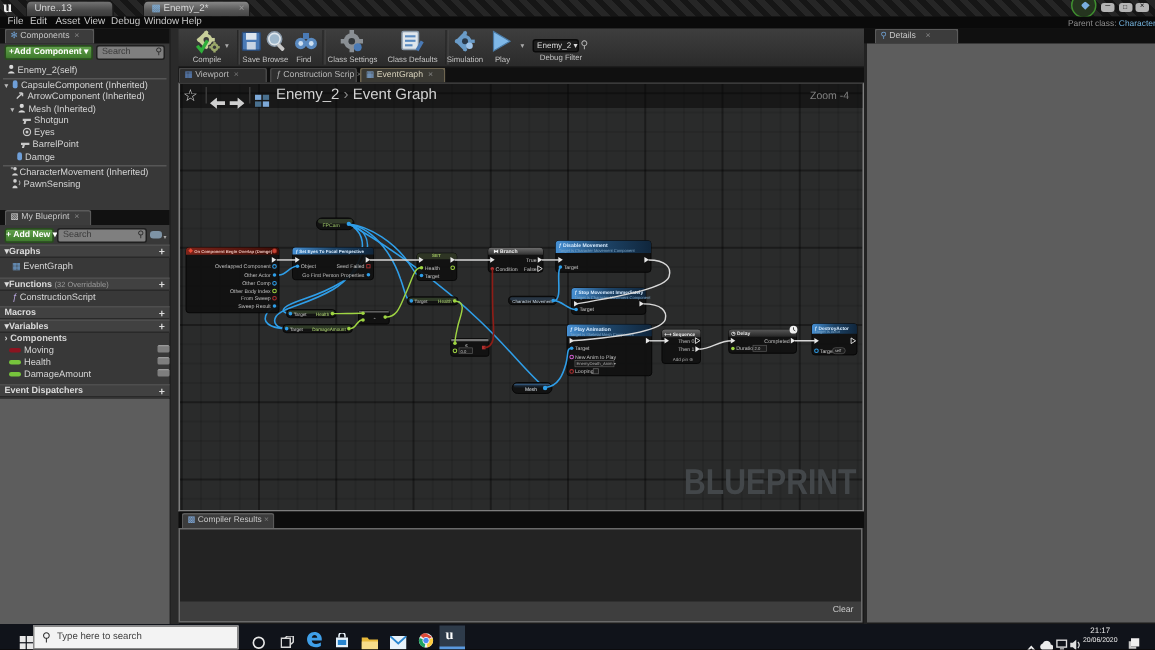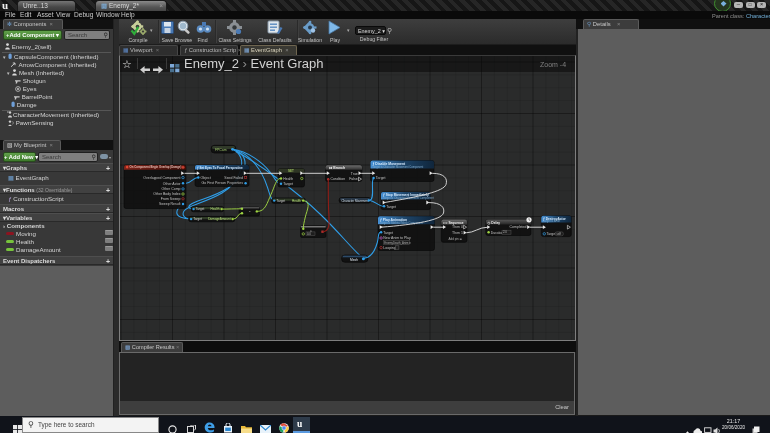--- a/index.html
+++ b/index.html
@@ -481,22 +481,25 @@
   <div style="left:153px;top:59.5px;width:10px;height:7.5px"><svg width="10" height="8">
         <path d="M0 2.5 H5.4 V0 L10 3.75 L5.4 7.5 V5 H0z" fill="#cfcfcf"></path>
       </svg></div>
   <div style="left:166px;top:58px;width:1px;height:11px;background:#3a3a3a"></div>
   <div id="gicon" style="left:170px;top:59px;width:10px;height:9px"><svg width="10" height="9">
         <rect x="0" y="0" width="4.2" height="3.6" fill="#7da9d8"></rect>
         <rect x="5.2" y="0" width="4.2" height="3.6" fill="#49708f"></rect>
         <rect x="0" y="4.6" width="4.2" height="3.6" fill="#49708f"></rect>
         <rect x="5.2" y="4.6" width="4.2" height="3.6" fill="#7da9d8"></rect>
       </svg></div>
-  <div style="left:184px;top:58.5px;color:#d2d2d2;font-size:13px;line-height:10px">Enemy_2 <span style="color:#888">›</span> Event Graph</div>
+  <div style="left:184px;top:58.5px;color:#d2d2d2;font-size:10px;line-height:10px">Enemy_2 <span style="color:#888">›</span> Event Graph</div>
   <div style="left:540px;top:61px;color:#808080;font-size:7px">Zoom -4</div>
+  <div style="left:450px;top:306px;width:125px;height:28px"><svg width="125" height="28">
+        <text x="121" y="23" text-anchor="end" textLength="115" lengthAdjust="spacingAndGlyphs" font-family="Liberation Sans, sans-serif" font-size="24" font-weight="bold" fill="#43474a">BLUEPRINT</text>
+      </svg></div>
 
   <div style="left:119px;top:341px;width:457px;height:11px;background:#0d0d0d"></div>
   <div class="ptab" style="left:121px;top:342px;width:62px;font-size:5.6px"><span style="color:#7fa8d8">▩</span> Compiler Results <span style="color:#777">×</span></div>
   <div style="left:119px;top:352px;width:456px;height:63px;background:#232323;border:1px solid #6a6a6a"></div>
   <div style="left:120px;top:401px;width:454px;height:13px;background:#3e3e3e;color:#c9c9c9;font-size:5.8px;text-align:right;line-height:13px;padding-right:5px">Clear</div>
 
   <div style="left:576px;top:19px;width:194px;height:10px;background:#101010"></div>
   <div class="ptab" style="left:583px;top:19px;width:56px"><span style="color:#6f9fd0">⚲</span> Details <span style="color:#888">&nbsp;&nbsp;&nbsp;×</span></div>
   <div style="left:576px;top:29px;width:2px;height:387px;background:#222"></div>
   <div style="left:578px;top:29px;width:192px;height:386px;background:#5d5d5d"></div>

